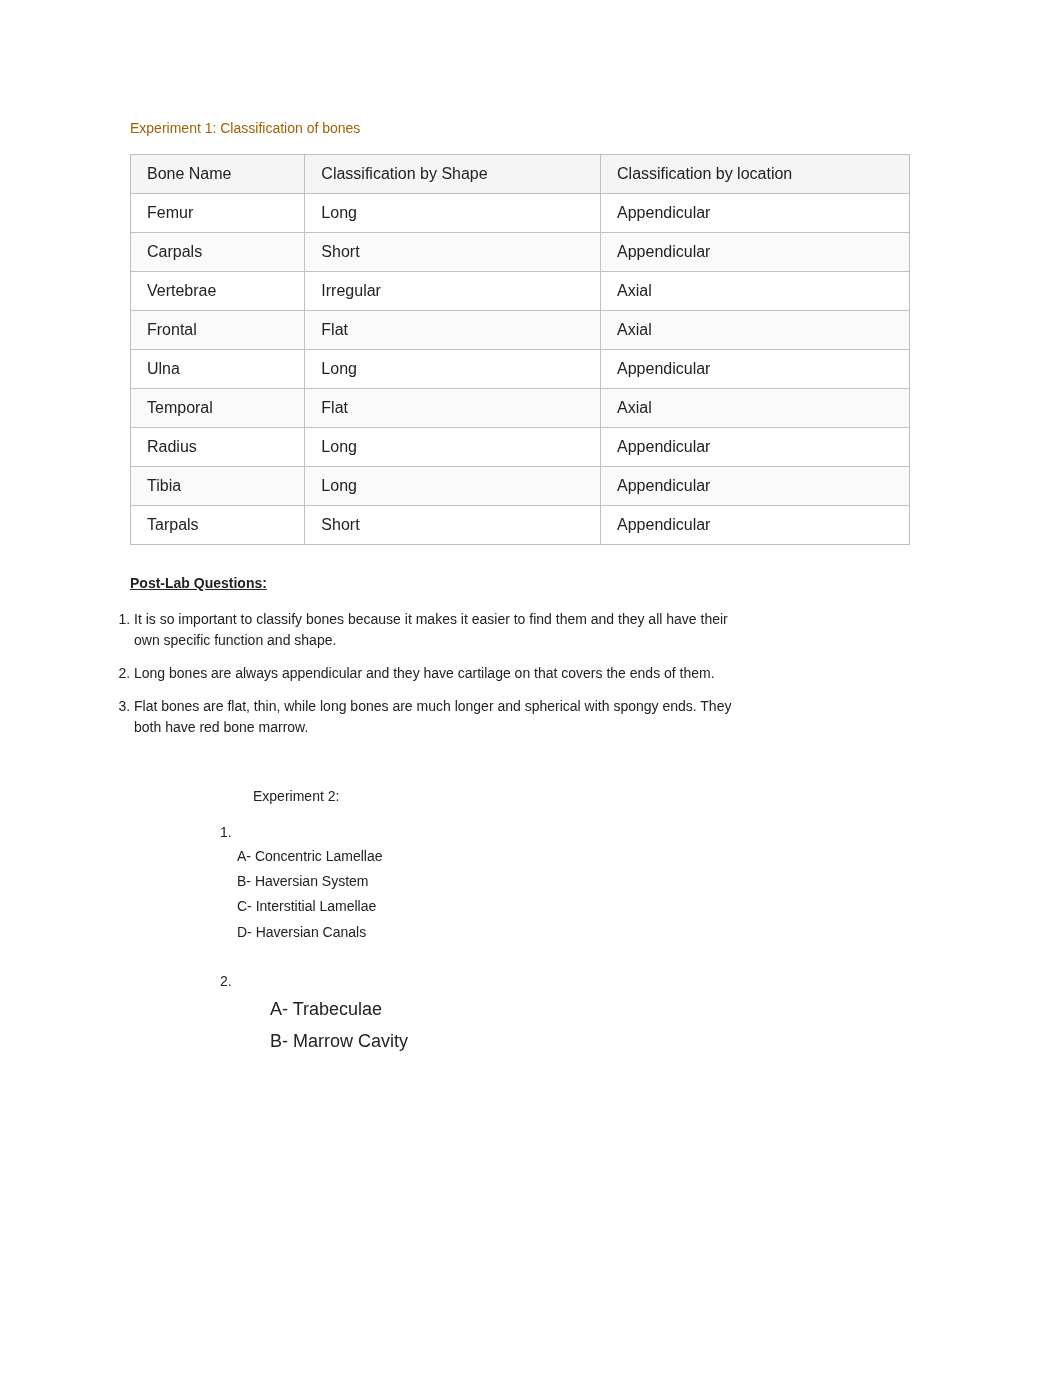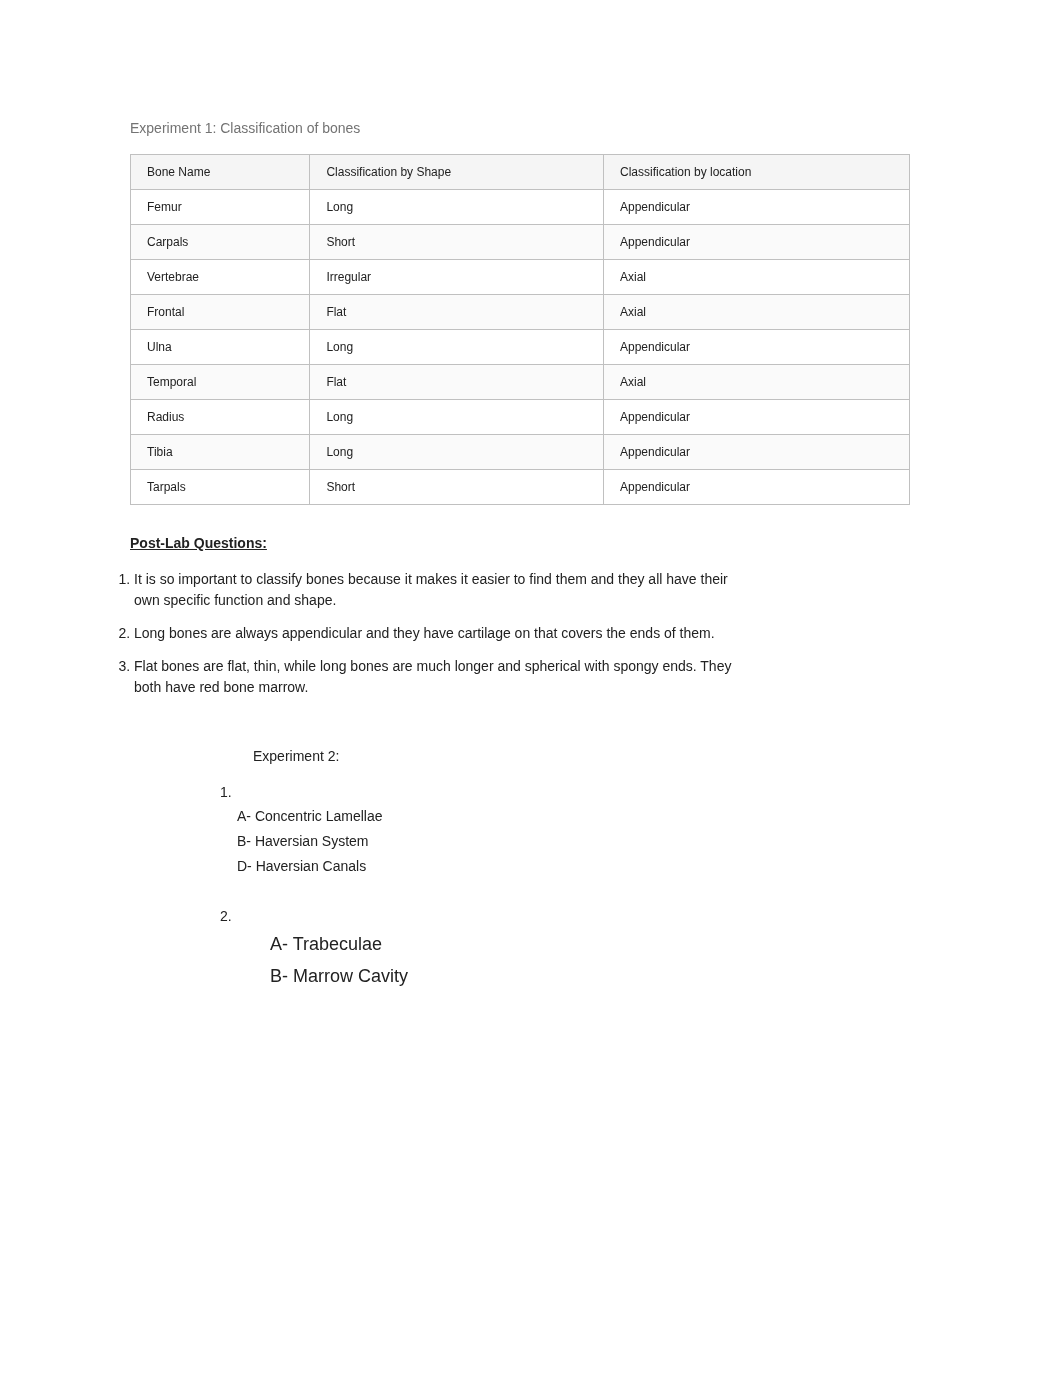--- a/index.html
+++ b/index.html
@@ -14,35 +14,35 @@
       font-size: 14px;
       color: #222;
       width: 1062px;
       min-height: 1377px;
       padding: 120px 80px 80px 130px;
     }
 
     .experiment-title {
       font-size: 14px;
       margin-bottom: 18px;
-      color: #737373;
+      color: #a16207;
     }
 
     table {
       border-collapse: collapse;
       width: 780px;
       margin-bottom: 30px;
       border: 1px solid #c0c0c0;
     }
 
     th, td {
       border: 1px solid #c0c0c0;
       padding: 10px 16px;
       text-align: left;
-      font-size: 12px;
+      font-size: 16px;
       font-weight: normal;
     }
 
     th {
       background: #f5f5f5;
       font-weight: normal;
     }
 
     tr:nth-child(even) td {
       background: #fafafa;
@@ -173,20 +173,21 @@
     <li>Flat bones are flat, thin, while long bones are much longer and spherical with spongy ends. They both have red bone marrow.</li>
   </ol>
 
 <div class="experiment2-section">
   <div class="experiment2-title">Experiment 2:</div>
   <div id="exp2-items">
       <div class="exp2-item">
         <div class="exp2-item-num">1.</div>
         <div class="exp2-sub">A- Concentric Lamellae</div>
         <div class="exp2-sub">B- Haversian System</div>
+        <div class="exp2-sub">C- Interstitial Lamellae</div>
         <div class="exp2-sub">D- Haversian Canals</div>
       </div>
       <div class="exp2-item">
         <div class="exp2-item-num">2.</div>
         <div class="exp2-sub-indented">A- Trabeculae</div>
         <div class="exp2-sub-indented">B- Marrow Cavity</div>
       </div>
     </div>
 </div>
 

